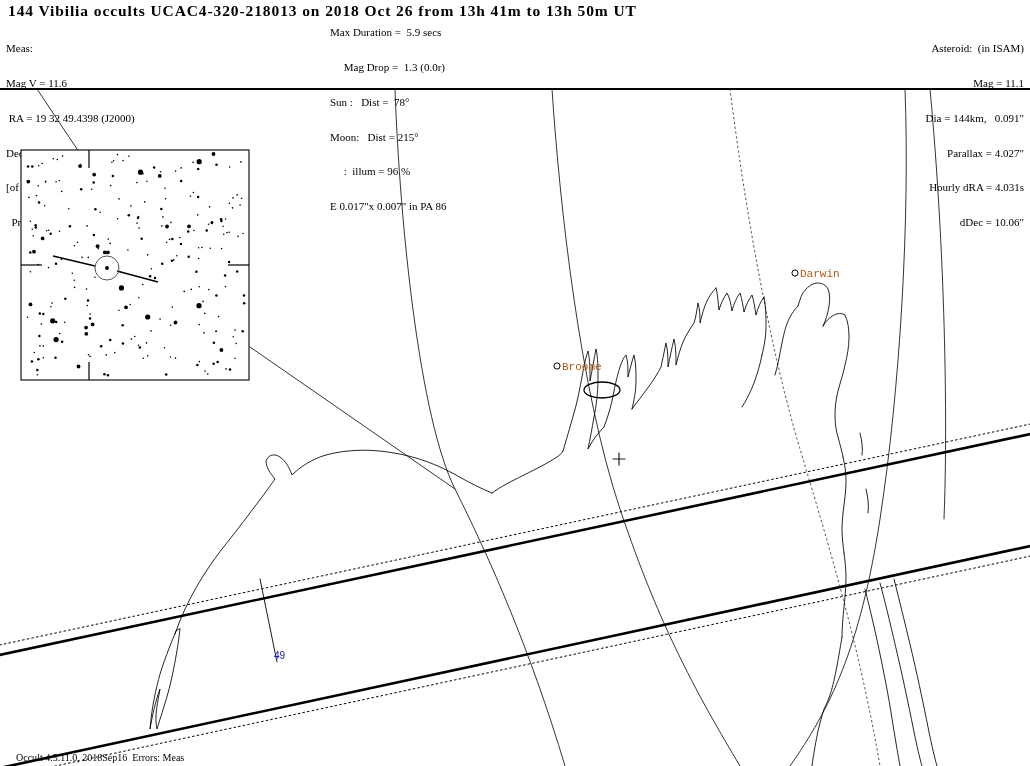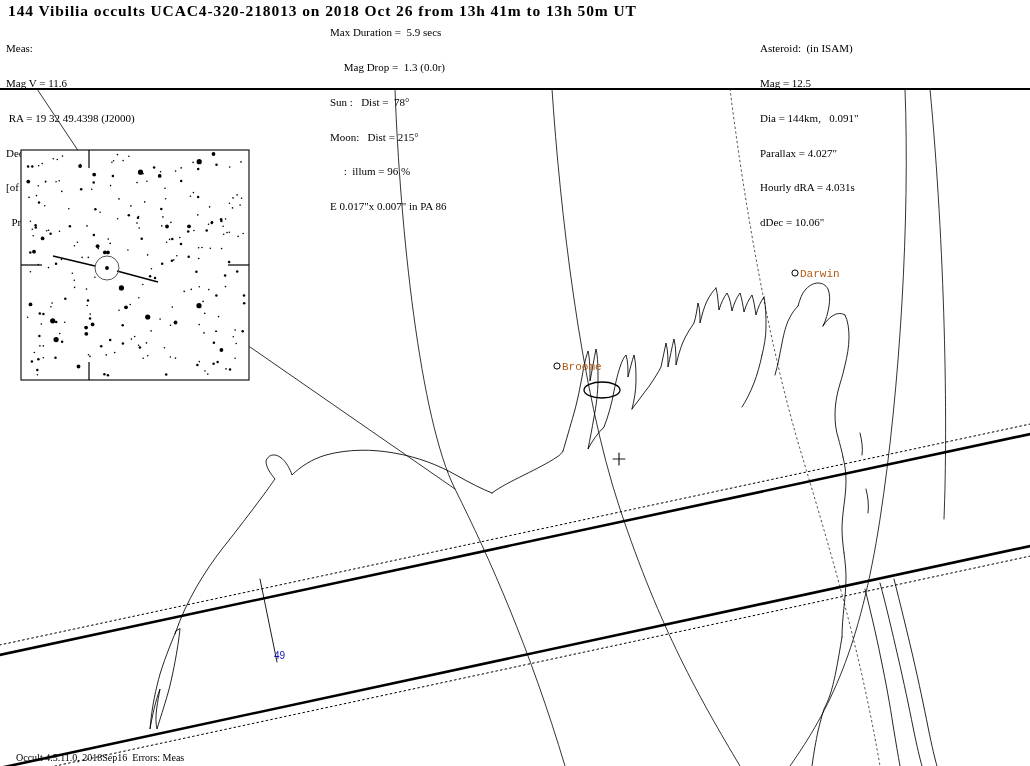--- a/index.html
+++ b/index.html
@@ -19,21 +19,21 @@
   }
   .hdr-col{
     position:absolute;
     font-family:"Liberation Serif", serif;
     font-size:11px;line-height:11.6px;
     white-space:pre;
   }
   .hdr-col div{white-space:pre;}
   #hdr-star{left:6px;top:20px;text-align:left;}
   #hdr-event{left:330px;top:4px;text-align:left;}
-  #hdr-ast{left:760px;top:20px;width:264px;}
+  #hdr-ast{left:760px;top:20px;width:264px;text-align:right;}
 
   .hdr-rule{
     position:absolute;left:0;top:88px;width:1030px;height:0;
     border-top:2px solid #000;
   }
 
   
   .footer{
     position:absolute;left:16px;top:752px;
     font-family:"Liberation Serif", serif;
@@ -76,21 +76,21 @@
     <div>Max Duration =  5.9 secs</div>
     <div>     Mag Drop =  1.3 (0.0r)</div>
     <div>Sun :   Dist =  78°</div>
     <div>Moon:   Dist = 215°</div>
     <div>     :  illum = 96 %</div>
     <div>E 0.017"x 0.007" in PA 86</div>
   </div>
 
   <div class="hdr-col" id="hdr-ast">
     <div>Asteroid:  (in ISAM)</div>
-    <div>Mag = 12.5</div>
+    <div>Mag = 11.1</div>
     <div>Dia = 144km,   0.091"</div>
     <div>Parallax = 4.027"</div>
     <div>Hourly dRA = 4.031s</div>
     <div>dDec = 10.06"</div>
   </div>
 
   <div class="hdr-rule"></div>
 
   <svg id="mapsvg" viewBox="0 0 1030 677">
     <g fill="none" stroke="#000" stroke-width="0.85" stroke-linejoin="round" stroke-linecap="round">

